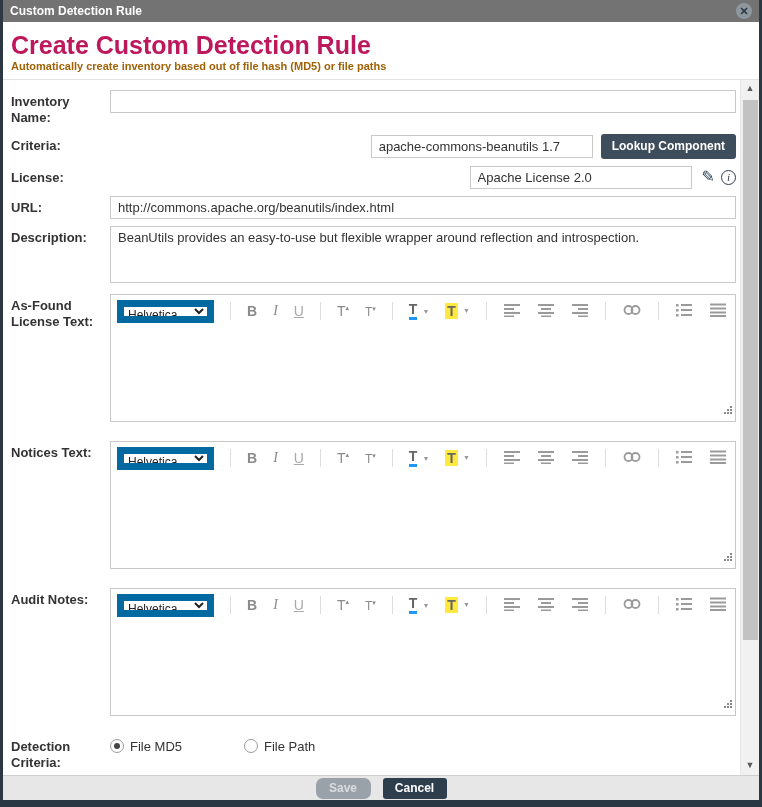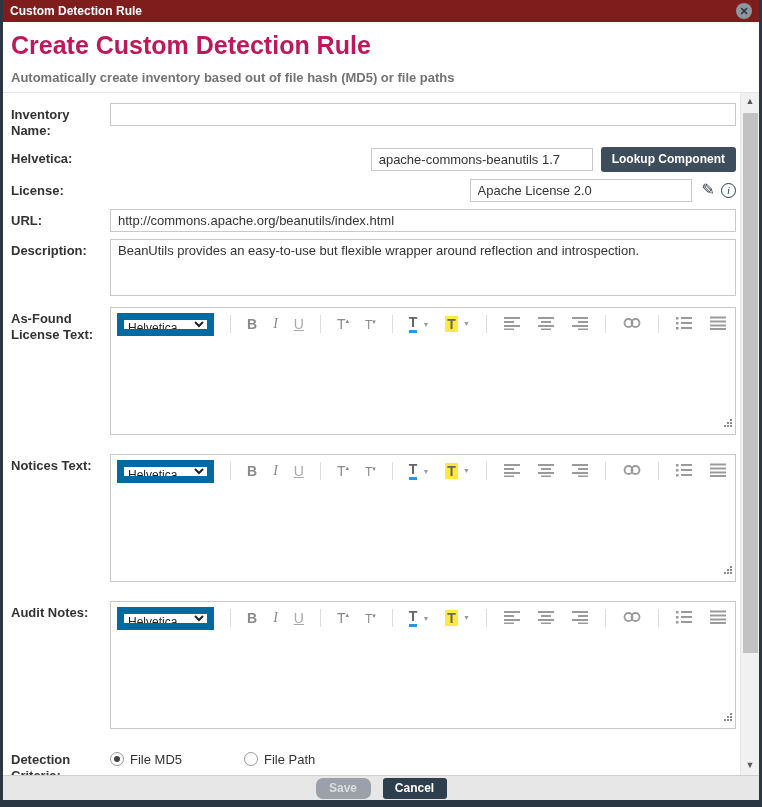--- a/index.html
+++ b/index.html
@@ -12,39 +12,39 @@
   .modal {
     width:762px; height:807px;
     border-left:3px solid #2b3844;
     border-right:3px solid #2b3844;
     display:flex; flex-direction:column;
     background:#fff;
   }
   
   .titlebar {
     height:22px; flex:0 0 22px;
-    background:#7f1d1d; color:#fff;
+    background:#737373; color:#fff;
     display:flex; align-items:center;
     padding:0 7px;
     font-size:12px; font-weight:bold;
   }
   .close-btn {
     margin-left:auto;
     width:16px; height:16px; border-radius:50%;
     background:#8f979e; color:#2b3844;
     display:flex; align-items:center; justify-content:center;
     font-size:11px; font-weight:bold; line-height:1;
     cursor:pointer;
   }
   
   .header { padding:9px 8px 7px 8px; flex:0 0 auto; }
   .header h1 {
     margin:0; font-size:25px; font-weight:bold; color:#be185d;
   }
-  .subtitle { margin-top:10px; font-size:13px; font-weight:bold; color:#737373; }
+  .subtitle { font-size:11px; font-weight:bold; color:#a16207; }
 
   
   .body-wrap { flex:1 1 auto; display:flex; border-top:1px solid #e3e3e3; overflow:hidden; min-height:0; }
   .form-area { flex:1 1 auto; padding:10px 4px 0 8px; overflow:hidden; }
 
   .scrollbar {
     flex:0 0 19px; background:#f1f1f1; border-left:1px solid #e6e6e6;
     display:flex; flex-direction:column; align-items:center;
   }
   .sb-arrow { color:#5a5a5a; font-size:9px; line-height:1; padding:4px 0 2px; cursor:pointer; }
@@ -150,21 +150,21 @@
     <div class="form-area">
 
       <div class="row">
         <div class="lbl">Inventory Name:</div>
         <div class="fld">
           <input class="text" type="text" value="" style="">
         </div>
       </div>
 
       <div class="row">
-        <div class="lbl">Helvetica:</div>
+        <div class="lbl">Criteria:</div>
         <div class="fld inline">
           <input class="text short" type="text" value="apache-commons-beanutils 1.7" style="">
           <button class="btn-dark">Lookup Component</button>
         </div>
       </div>
 
       <div class="row">
         <div class="lbl">License:</div>
         <div class="fld inline">
           <input class="text short" type="text" value="Apache License 2.0" style="">

